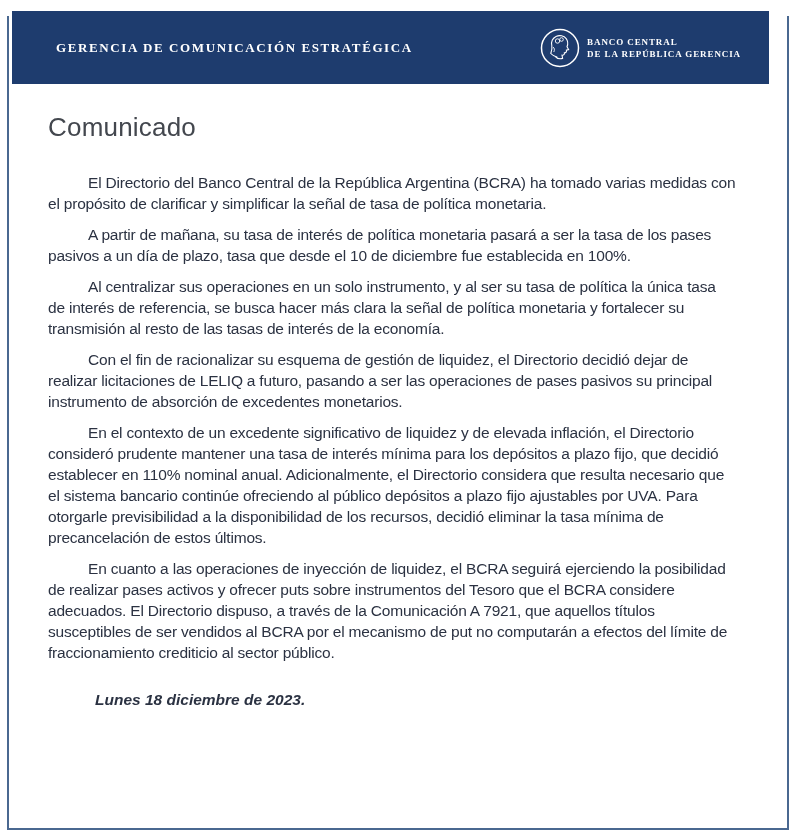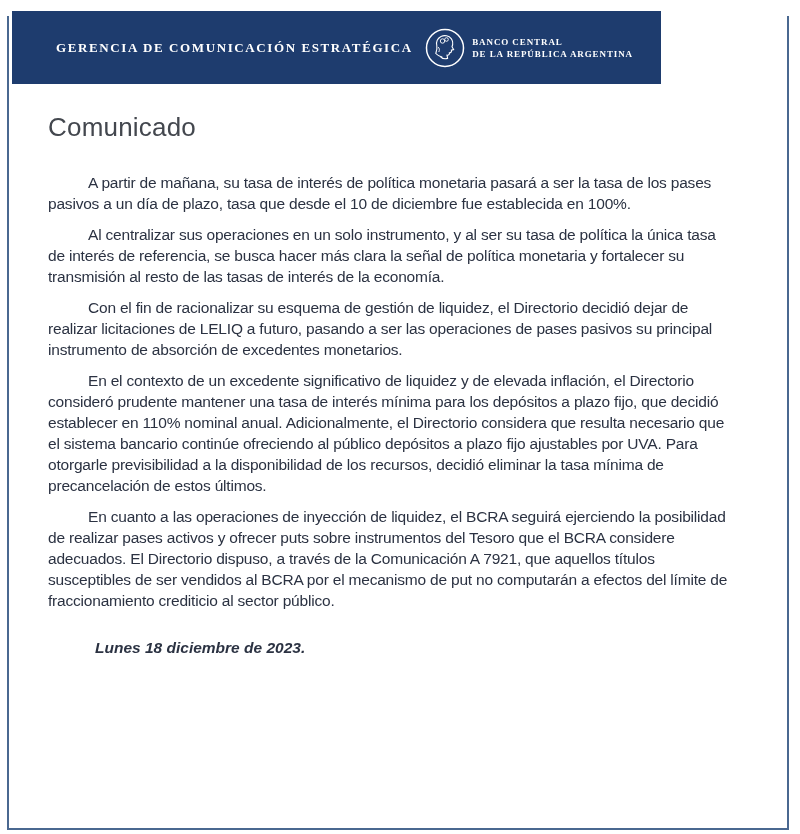--- a/index.html
+++ b/index.html
@@ -21,21 +21,21 @@
     border-left: 2px solid var(--frame-border, #4a6890);
     border-right: 2px solid var(--frame-border, #4a6890);
     border-bottom: 2px solid var(--frame-border, #4a6890);
     background: #ffffff;
   }
 
   
   .topbar {
     position: absolute;
     left: 12px; top: 11px;
-    width: 649px; height: 73px;
+    width: 757px; height: 73px;
     background: var(--bar-background, #1e3c6e);
     display: flex;
     align-items: center;
     justify-content: space-between;
     box-sizing: border-box;
     padding: 0 28px 0 44px;
     z-index: 2;
   }
   .dept {
     color: #ffffff;
@@ -120,30 +120,32 @@
           <circle cx="20" cy="20" r="18.5" fill="none" stroke="#ffffff" stroke-width="1.5"></circle>
           <path d="M16 8.5 C12.5 10.5 11 14 11.8 17.5 C12.4 20.3 11.6 23 10.8 25.5 C12.6 27.5 15 28.6 17.4 29.2" fill="none" stroke="#ffffff" stroke-width="1.1"></path>
           <path d="M16 8.5 C19.5 6.8 24 7.6 26.2 10.6 C28 13.1 28.1 16.2 27 18.8 L28.6 21.6 L26.4 22.2 C26.8 23.8 26 24.9 24.4 24.8 C24.7 26.4 23.7 27.4 22 27.2 L22.6 30.4 C19.9 31.2 17.3 30.6 15.6 28.8" fill="none" stroke="#ffffff" stroke-width="1.1"></path>
           <circle cx="17.5" cy="13" r="2.2" fill="none" stroke="#ffffff" stroke-width="0.9"></circle>
           <circle cx="21.5" cy="11.5" r="1.8" fill="none" stroke="#ffffff" stroke-width="0.9"></circle>
           <path d="M13 19 C14.5 20 14.8 22 13.8 24" fill="none" stroke="#ffffff" stroke-width="0.9"></path>
         </svg>
       </span>
       <div class="brand-text">
         <span>BANCO CENTRAL</span>
-        <span>DE LA REPÚBLICA ARGENTINA</span>
+        <span>DE LA REPÚBLICA GERENCIA</span>
       </div>
     </div>
   </header>
 
   <main class="content">
     <h1 class="kicker">Comunicado</h1>
 
 
     <div class="paragraphs">
+      <p class="para">El Directorio del Banco Central de la República Argentina (BCRA) ha tomado varias medidas con
+el propósito de clarificar y simplificar la señal de tasa de política monetaria.</p>
       <p class="para">A partir de mañana, su tasa de interés de política monetaria pasará a ser la tasa de los pases
 pasivos a un día de plazo, tasa que desde el 10 de diciembre fue establecida en 100%.</p>
       <p class="para">Al centralizar sus operaciones en un solo instrumento, y al ser su tasa de política la única tasa
 de interés de referencia, se busca hacer más clara la señal de política monetaria y fortalecer su
 transmisión al resto de las tasas de interés de la economía.</p>
       <p class="para">Con el fin de racionalizar su esquema de gestión de liquidez, el Directorio decidió dejar de
 realizar licitaciones de LELIQ a futuro, pasando a ser las operaciones de pases pasivos su principal
 instrumento de absorción de excedentes monetarios.</p>
       <p class="para">En el contexto de un excedente significativo de liquidez y de elevada inflación, el Directorio
 consideró prudente mantener una tasa de interés mínima para los depósitos a plazo fijo, que decidió

